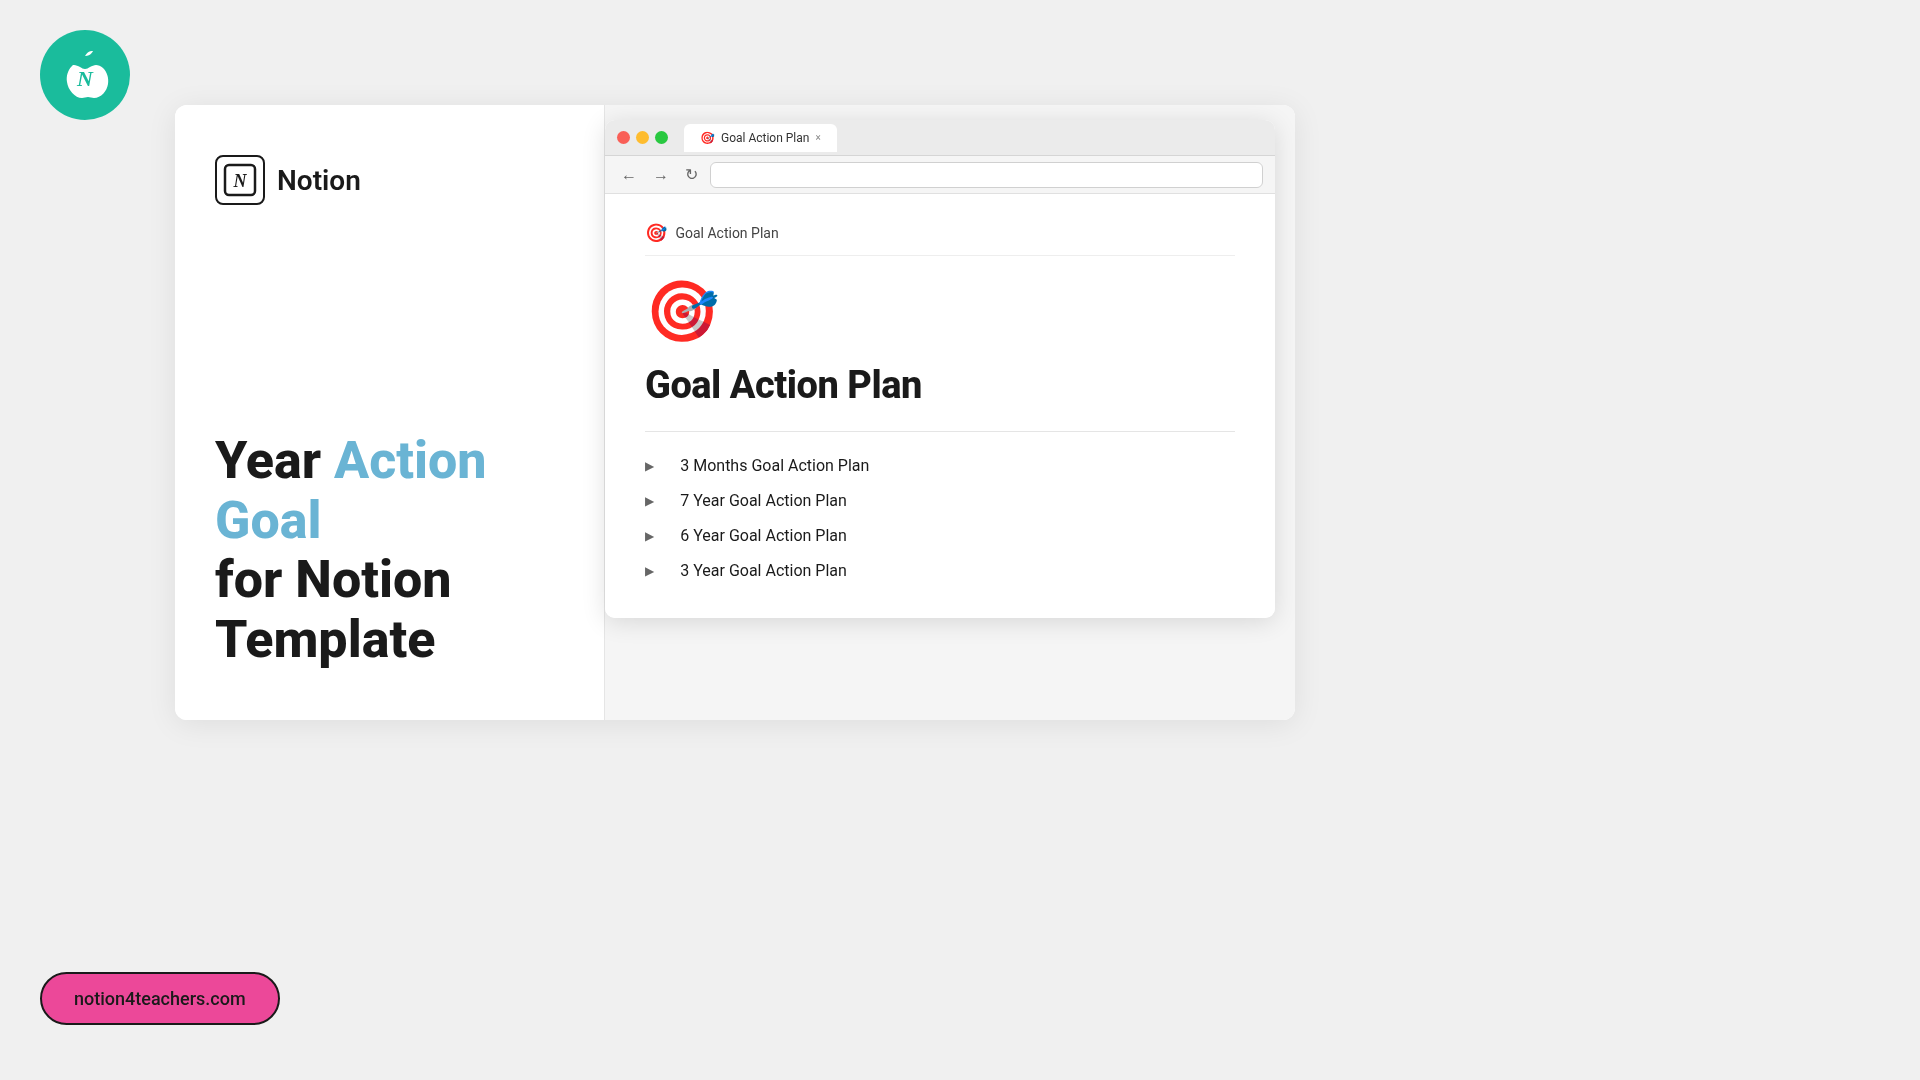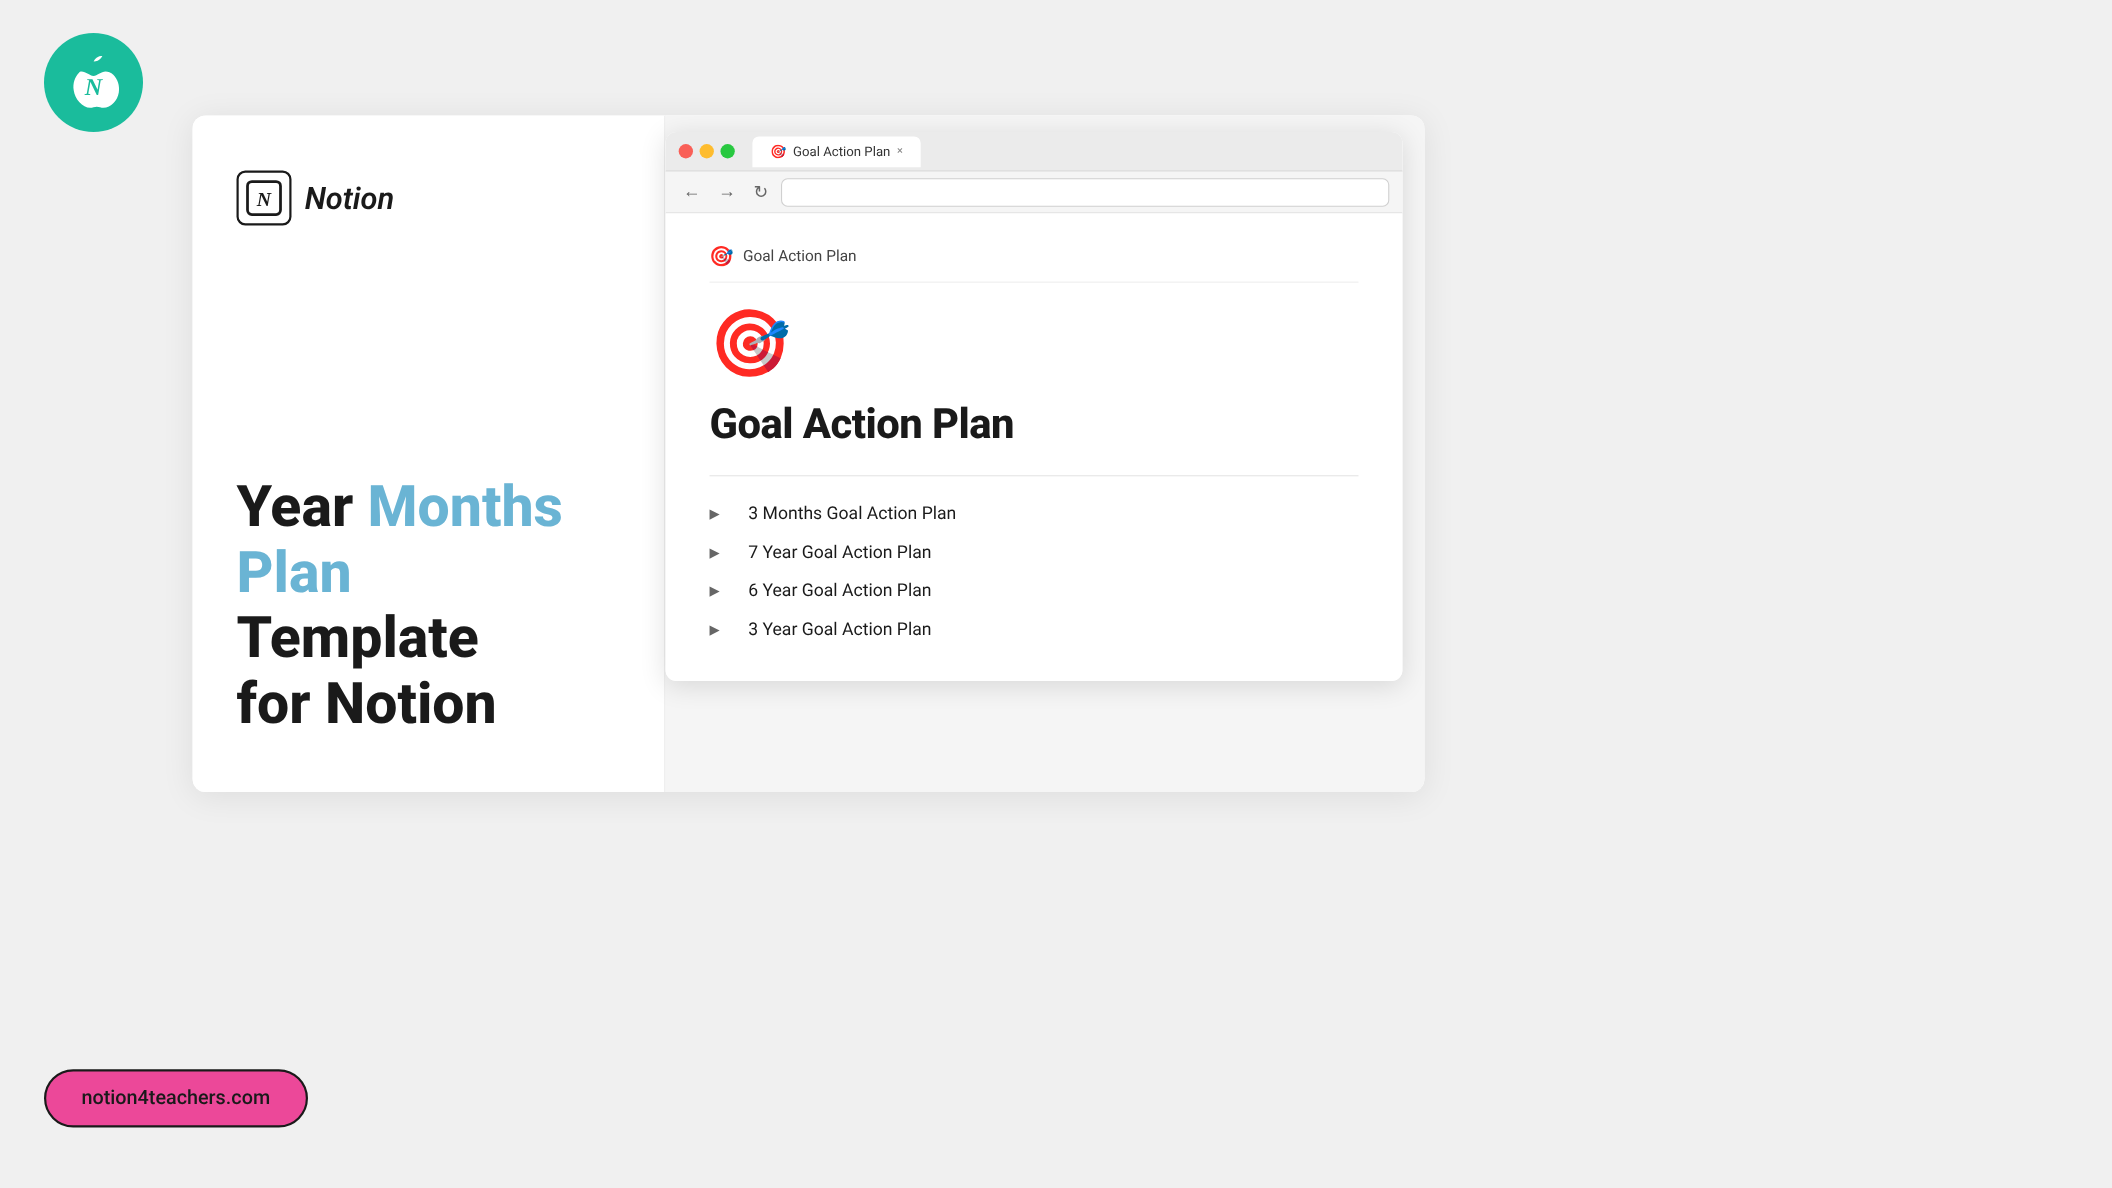--- a/index.html
+++ b/index.html
@@ -75,21 +75,20 @@
       font-size: 26px;
       font-weight: 900;
       color: #1a1a1a;
       font-style: italic;
     }
 
     .notion-brand-name {
       font-size: 28px;
       font-weight: 600;
       color: #1a1a1a;
-      font-style: italic;
     }
 
     .hero-title {
       margin-top: 120px;
       line-height: 1.15;
     }
 
     .hero-title-line {
       display: block;
       font-size: 52px;
@@ -287,27 +286,27 @@
         <svg width="36" height="36" viewBox="0 0 36 36" xmlns="http://www.w3.org/2000/svg">
           <rect x="3" y="3" width="30" height="30" rx="4" fill="none" stroke="#1a1a1a" stroke-width="2.5"></rect>
           <text x="18" y="25" text-anchor="middle" font-size="18" font-weight="900" font-family="Georgia, serif" fill="#1a1a1a" font-style="italic">N</text>
         </svg>
       </div>
       <span class="notion-brand-name">Notion</span>
     </div>
 
     <div class="hero-title">
     <span class="hero-title-line">
-      <span style="color:#1a1a1a;">Year </span><span style="color:#6ab4d4;">Months Plan</span>
+      <span style="color:#1a1a1a;">Year </span><span style="color:#6ab4d4;">Action Goal</span>
+    </span>
+    <span class="hero-title-line">
+      <span style="color:#1a1a1a;">for Notion</span>
     </span>
     <span class="hero-title-line">
       <span style="color:#1a1a1a;">Template</span>
-    </span>
-    <span class="hero-title-line">
-      <span style="color:#1a1a1a;">for Notion</span>
     </span>
   </div>
   </div>
 
   <div class="right-panel">
     <div class="browser-window">
 
       <div class="browser-titlebar">
         <div class="browser-dot dot-red"></div>
         <div class="browser-dot dot-yellow"></div>

